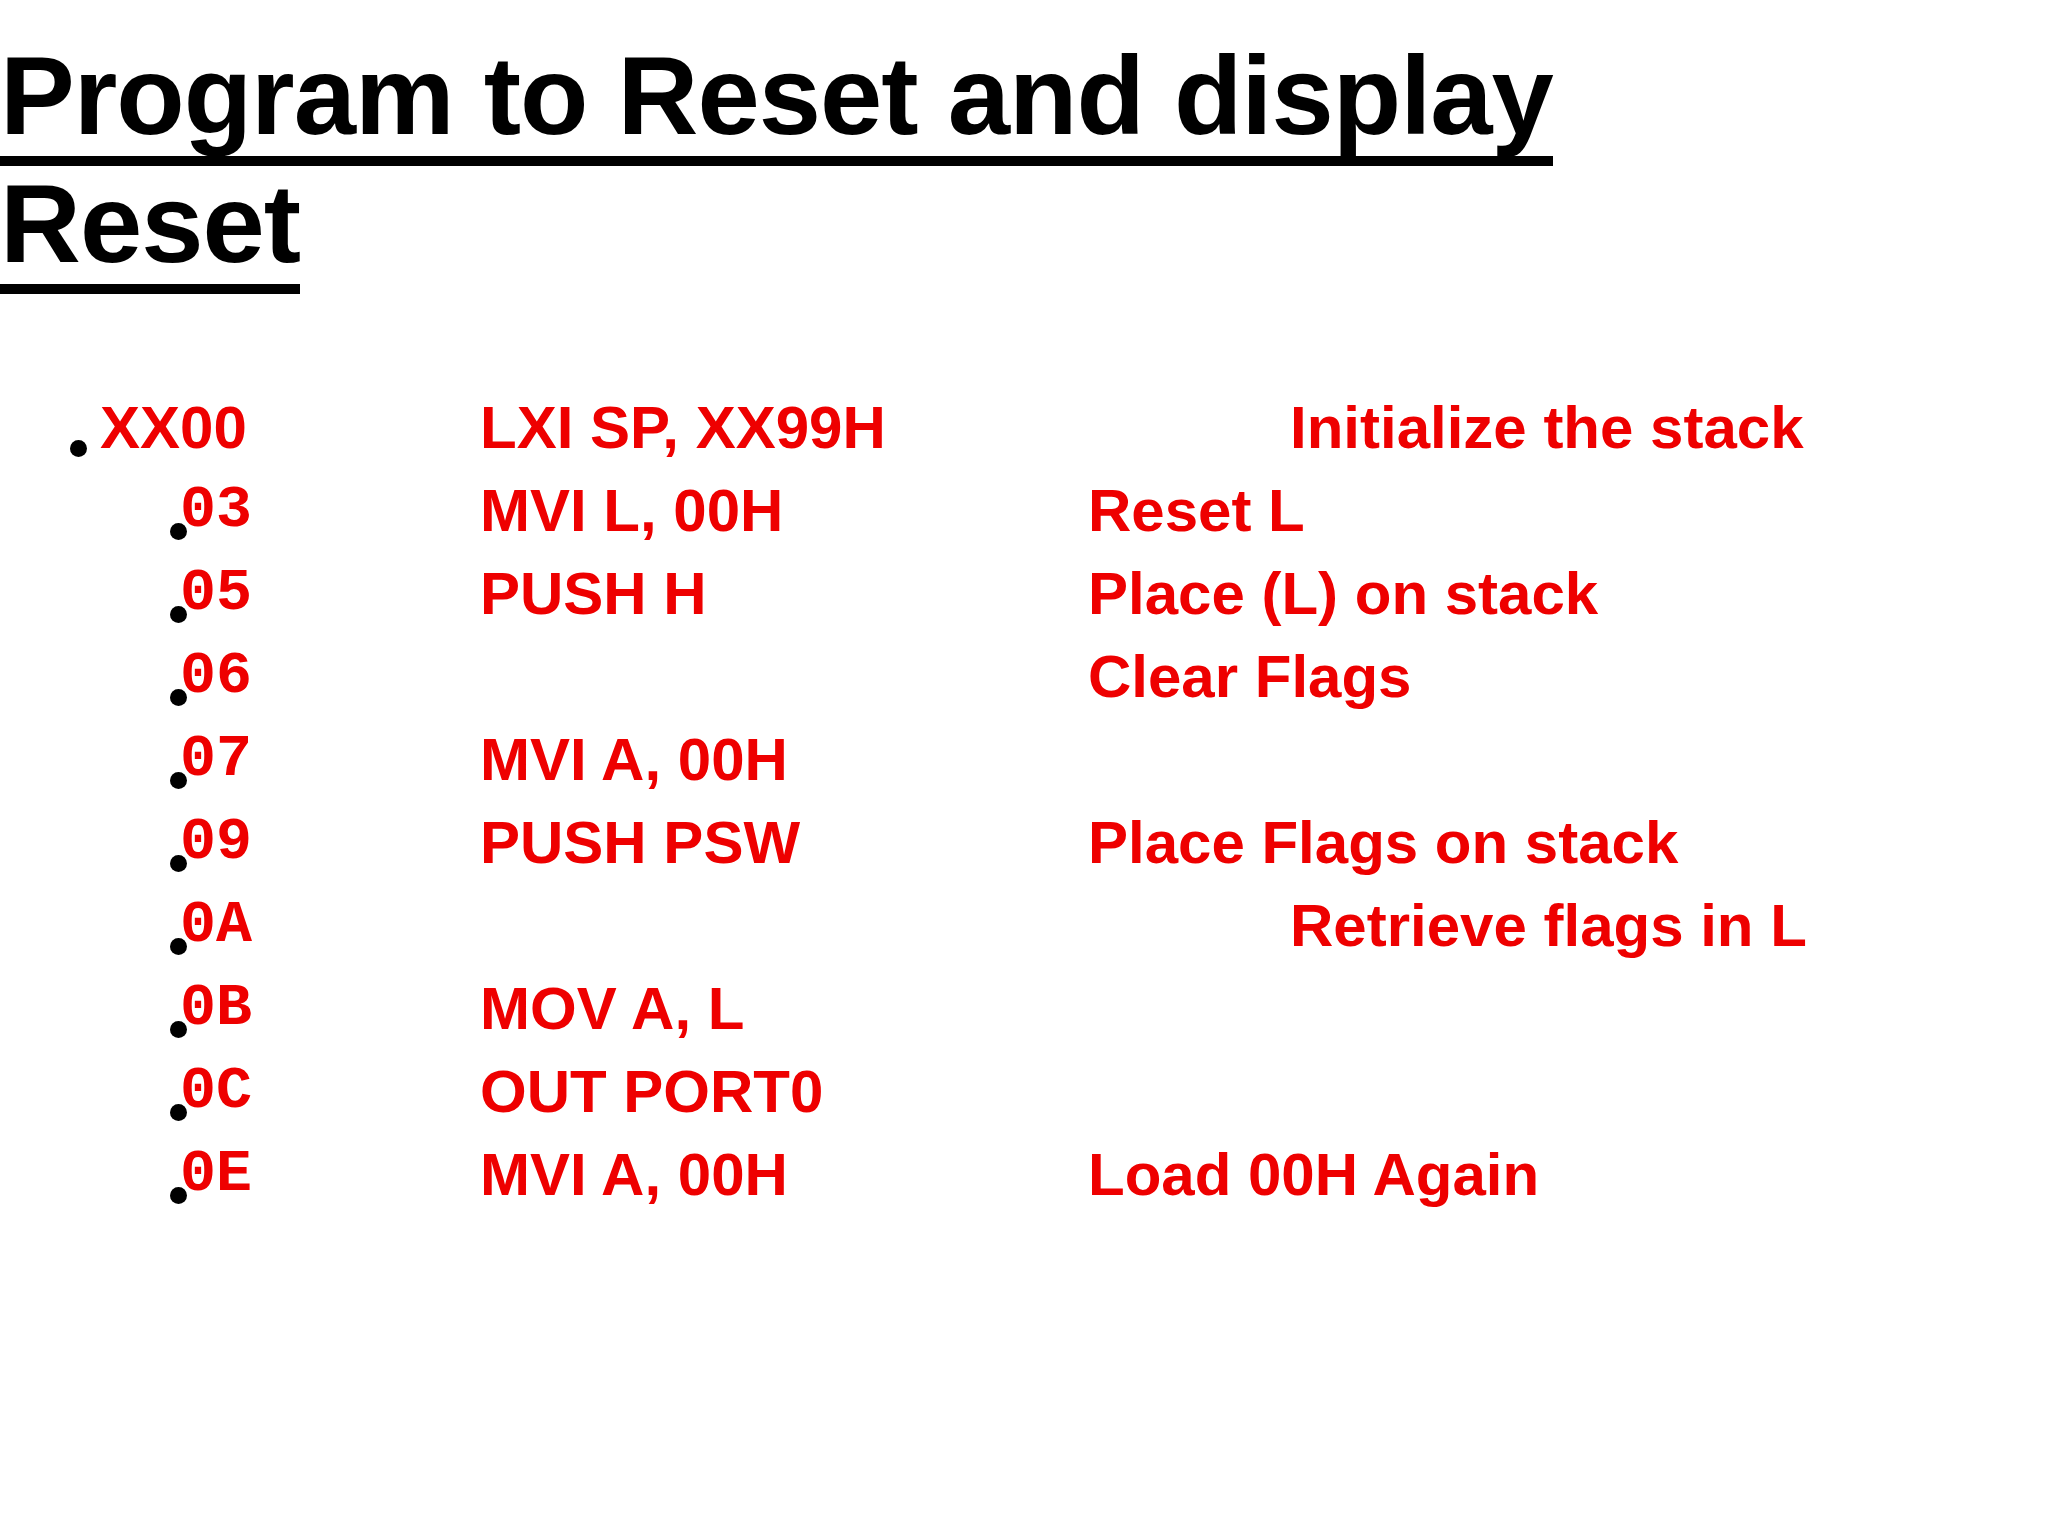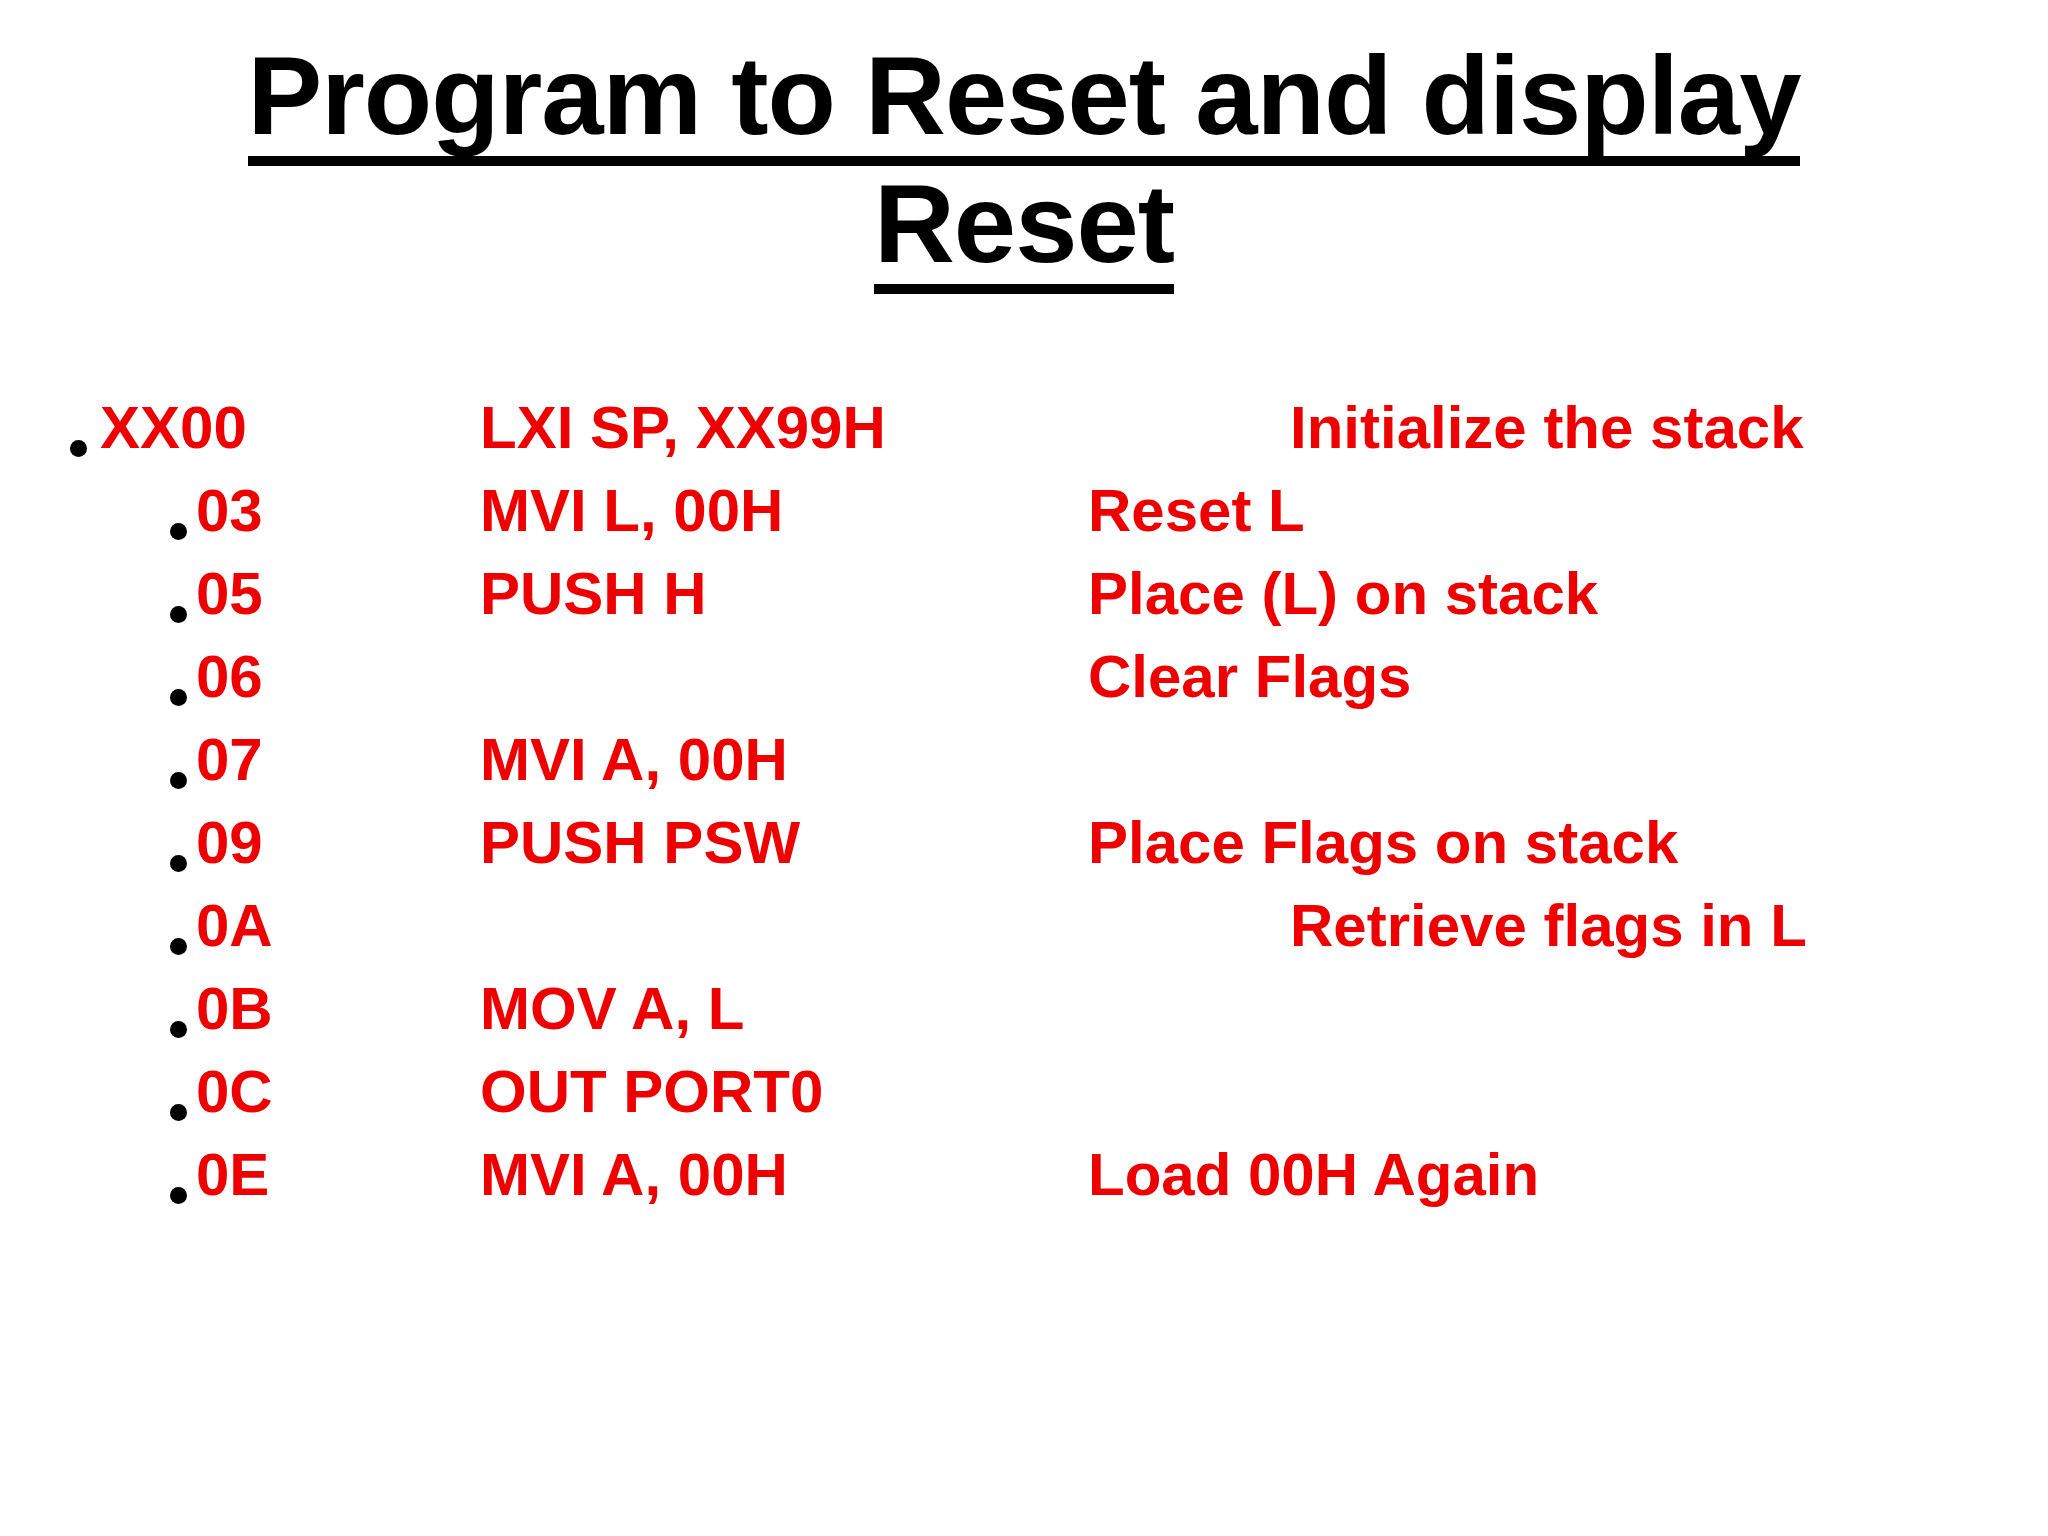--- a/index.html
+++ b/index.html
@@ -20,21 +20,20 @@
     height: 1536px;
     background: #ffffff;
   }
 
   
   .title-block {
     position: absolute;
     left: 0;
     top: 38px;
     width: 2048px;
-    text-align: center;
   }
   .title-line {
     display: block;
     font-family: "Liberation Sans", sans-serif;
     font-weight: bold;
     font-size: 112px;
     line-height: 116px;
     letter-spacing: -1px;
     color: #000000;
     white-space: nowrap;
@@ -73,21 +72,21 @@
     width: 17px;
     height: 17px;
     border-radius: 50%;
     background: #000000;
     top: 54px;
   }
 
   
   .addr          { left: 100px; text-align: center; }
   .addr-bullet   { left: 70px; }
-  .row.indented .addr        { left: 196px; }
+  .row.indented .addr        { left: 180px; font-family: Liberation Mono, monospace; }
   .row.indented .addr-bullet { left: 170px; }
 
   
   .mnem { left: 480px; }
 
   
   .cmt        { left: 1088px; }
   .cmt.far    { left: 1290px; }
 </style>
 </head>

